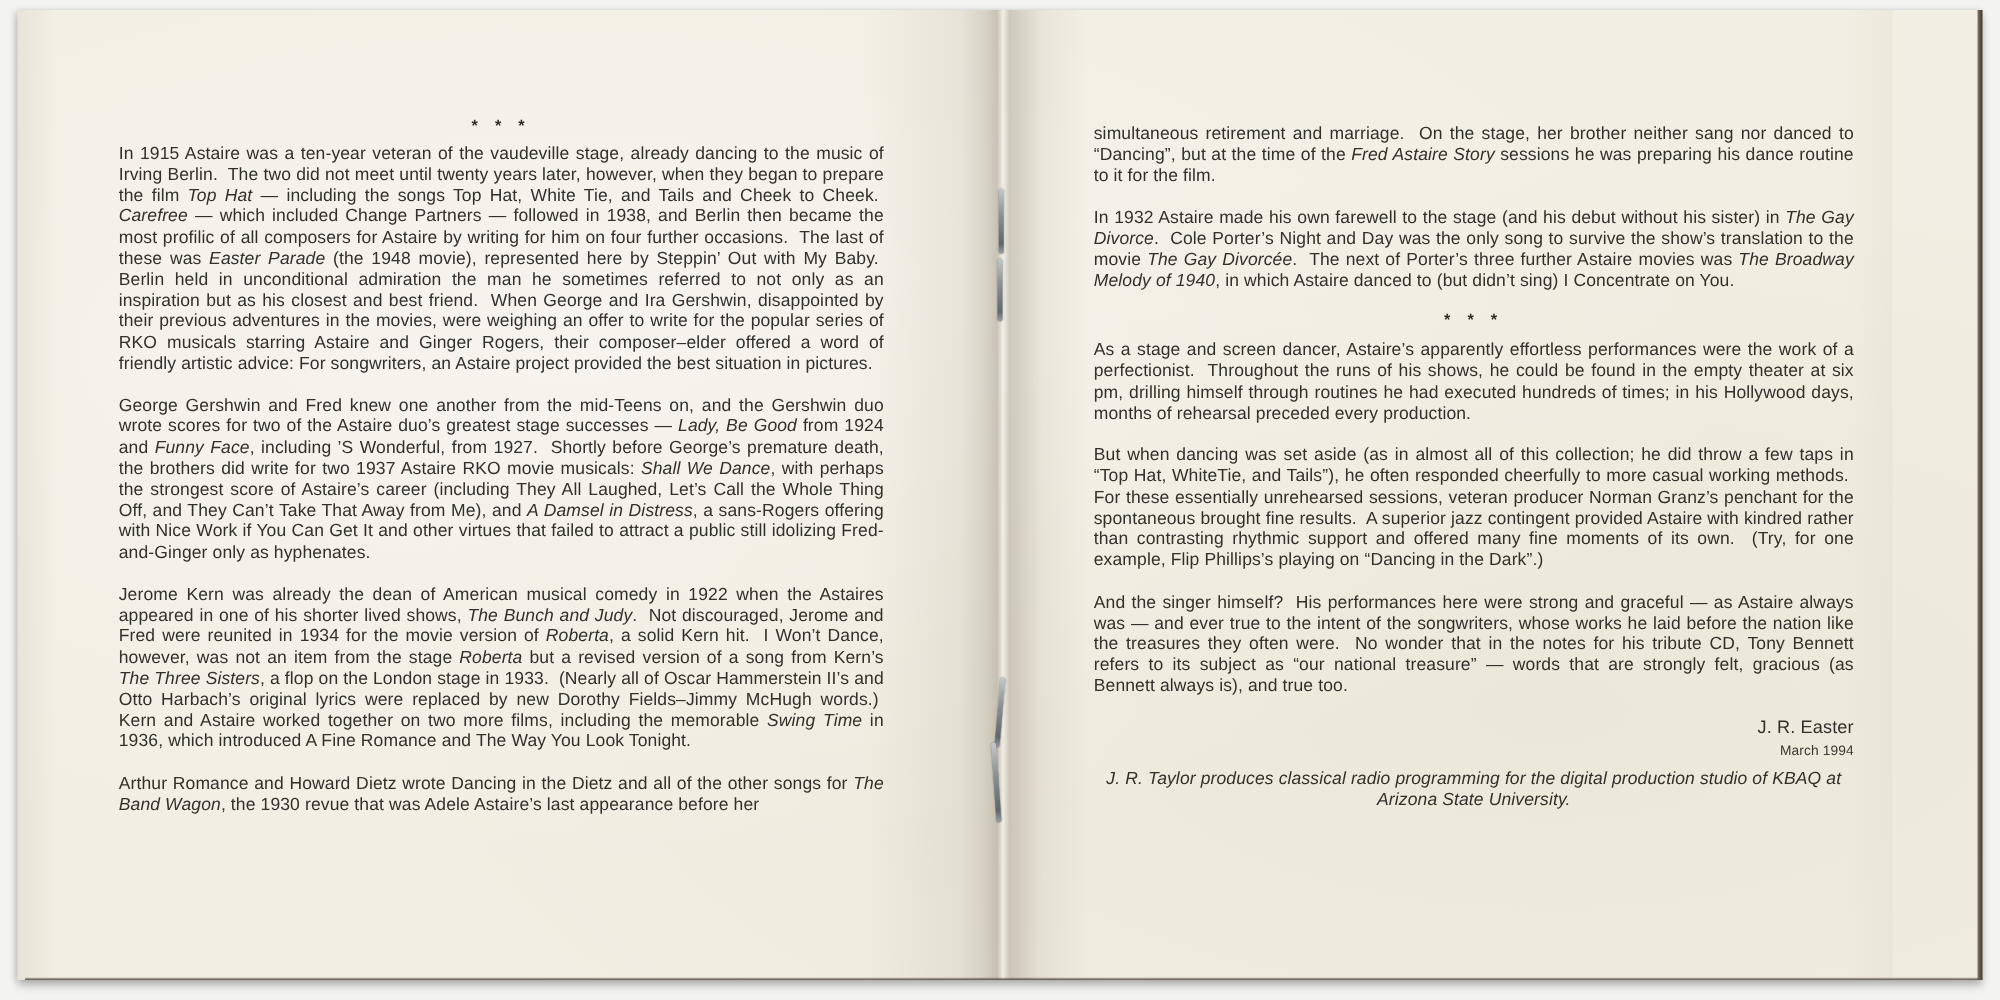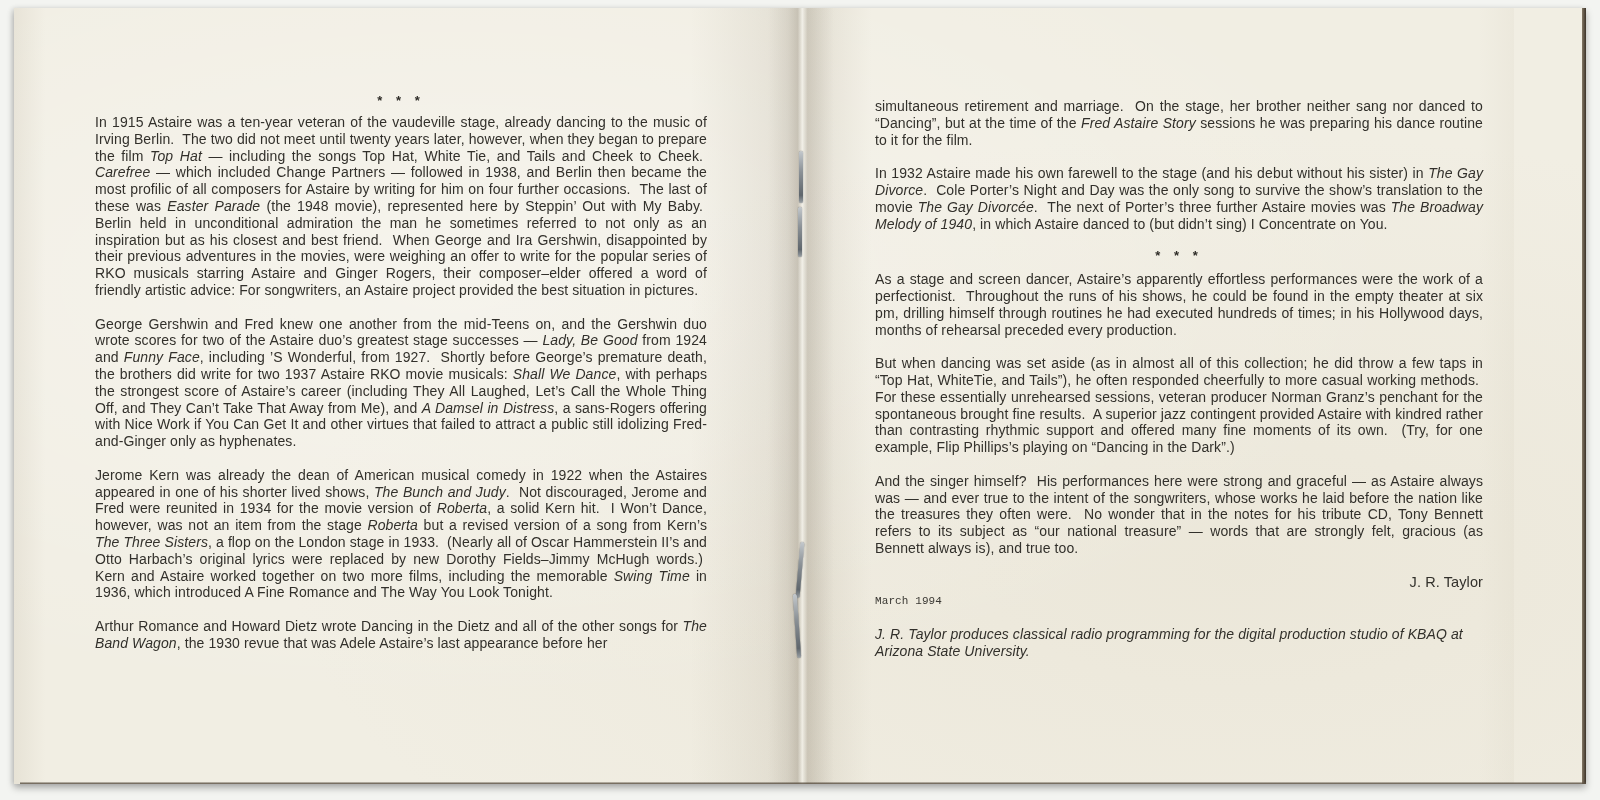--- a/index.html
+++ b/index.html
@@ -67,22 +67,22 @@
   .divider {
     text-align: center;
     font-size: 13px; font-weight: 700;
     letter-spacing: 5px; line-height: 13px;
     margin: 0 0 7px;
     color: #2e2c27;
   }
   .divider.mid { margin: 0 0 9px; }
 
   .sig      { text-align: right; font-size: 14.5px; margin-top: 12px; }
-  .sig-date { font-size: 11px;  margin-top: 3px; color: #3a3833; font-family: Liberation Mono, monospace; }
-  .note     { margin: 16px 0 0; font-size: 14px; line-height: 17px; text-align: left; }
+  .sig-date { text-align: right; font-size: 11px;  margin-top: 3px; color: #3a3833; }
+  .note     { margin: 4px 0 0; font-size: 14px; line-height: 17px; text-align: center; }
 
   .staple { position: absolute; width: 8px; }
   .leg {
     position: absolute; width: 4px; border-radius: 2px;
     background: linear-gradient(180deg, #c3c8cc, #8b9196 40%, #5f666c 85%, #9aa0a4);
     box-shadow: 0 0 1px rgba(40,44,48,0.85);
   }
   .staple-top { left: 783px; top: 143px; height: 106px; }
   .staple-top .l1 { left: 2px; top: 0;    height: 52px; }
   .staple-top .l2 { left: 1px; top: 56px; height: 50px; }
@@ -107,21 +107,21 @@
     </div>
 
     <div class="page right">
       <div class="col col-right">
         <p class="para"><span>simultaneous retirement and marriage.&nbsp; On the stage, her brother neither sang nor danced to “Dancing”, but at the time of the </span><span class="i">Fred Astaire Story</span><span> sessions he was preparing his dance routine to it for the film.</span></p>
         <p class="para"><span>In 1932 Astaire made his own farewell to the stage (and his debut without his sister) in </span><span class="i">The Gay Divorce</span><span>.&nbsp; Cole Porter’s </span><span class="b">Night and Day</span><span> was the only song to survive the show’s translation to the movie </span><span class="i">The Gay Divorcée</span><span>.&nbsp; The next of Porter’s three further Astaire movies was </span><span class="i">The Broadway Melody of 1940</span><span>, in which Astaire danced to (but didn’t sing) </span><span class="b">I Concentrate on You</span><span>.</span></p>
         <div class="divider mid">* * *</div>
         <p class="para"><span>As a stage and screen dancer, Astaire’s apparently effortless performances were the work of a perfectionist.&nbsp; Throughout the runs of his shows, he could be found in the empty theater at six pm, drilling himself through routines he had executed hundreds of times; in his Hollywood days, months of rehearsal preceded every production.</span></p>
         <p class="para"><span>But when dancing was set aside (as in almost all of this collection; he did throw a few taps in “Top Hat, WhiteTie, and Tails”), he often responded cheerfully to more casual working methods.&nbsp; For these essentially unrehearsed sessions, veteran producer Norman Granz’s penchant for the spontaneous brought fine results.&nbsp; A superior jazz contingent provided Astaire with kindred rather than contrasting rhythmic support and offered many fine moments of its own.&nbsp; (Try, for one example, Flip Phillips’s playing on “Dancing in the Dark”.)</span></p>
         <p class="para"><span>And the singer himself?&nbsp; His performances here were strong and graceful — as Astaire always was — and ever true to the intent of the songwriters, whose works he laid before the nation like the treasures they often were.&nbsp; No wonder that in the notes for his tribute CD, Tony Bennett refers to its subject as “our national treasure” — words that are strongly felt, gracious (as Bennett always is), and true too.</span></p>
-        <div class="sig">J. R. Taylor</div>
+        <div class="sig">J. R. Easter</div>
         <div class="sig-date">March 1994</div>
         <p class="note"><span class="i">J. R. Taylor produces classical radio programming for the digital production studio of KBAQ at Arizona State University.</span></p>
       </div>
     </div>
 
     <div class="spine"></div>
 
     <div class="staple staple-top">
       <span class="leg l1"></span>
       <span class="leg l2"></span>

